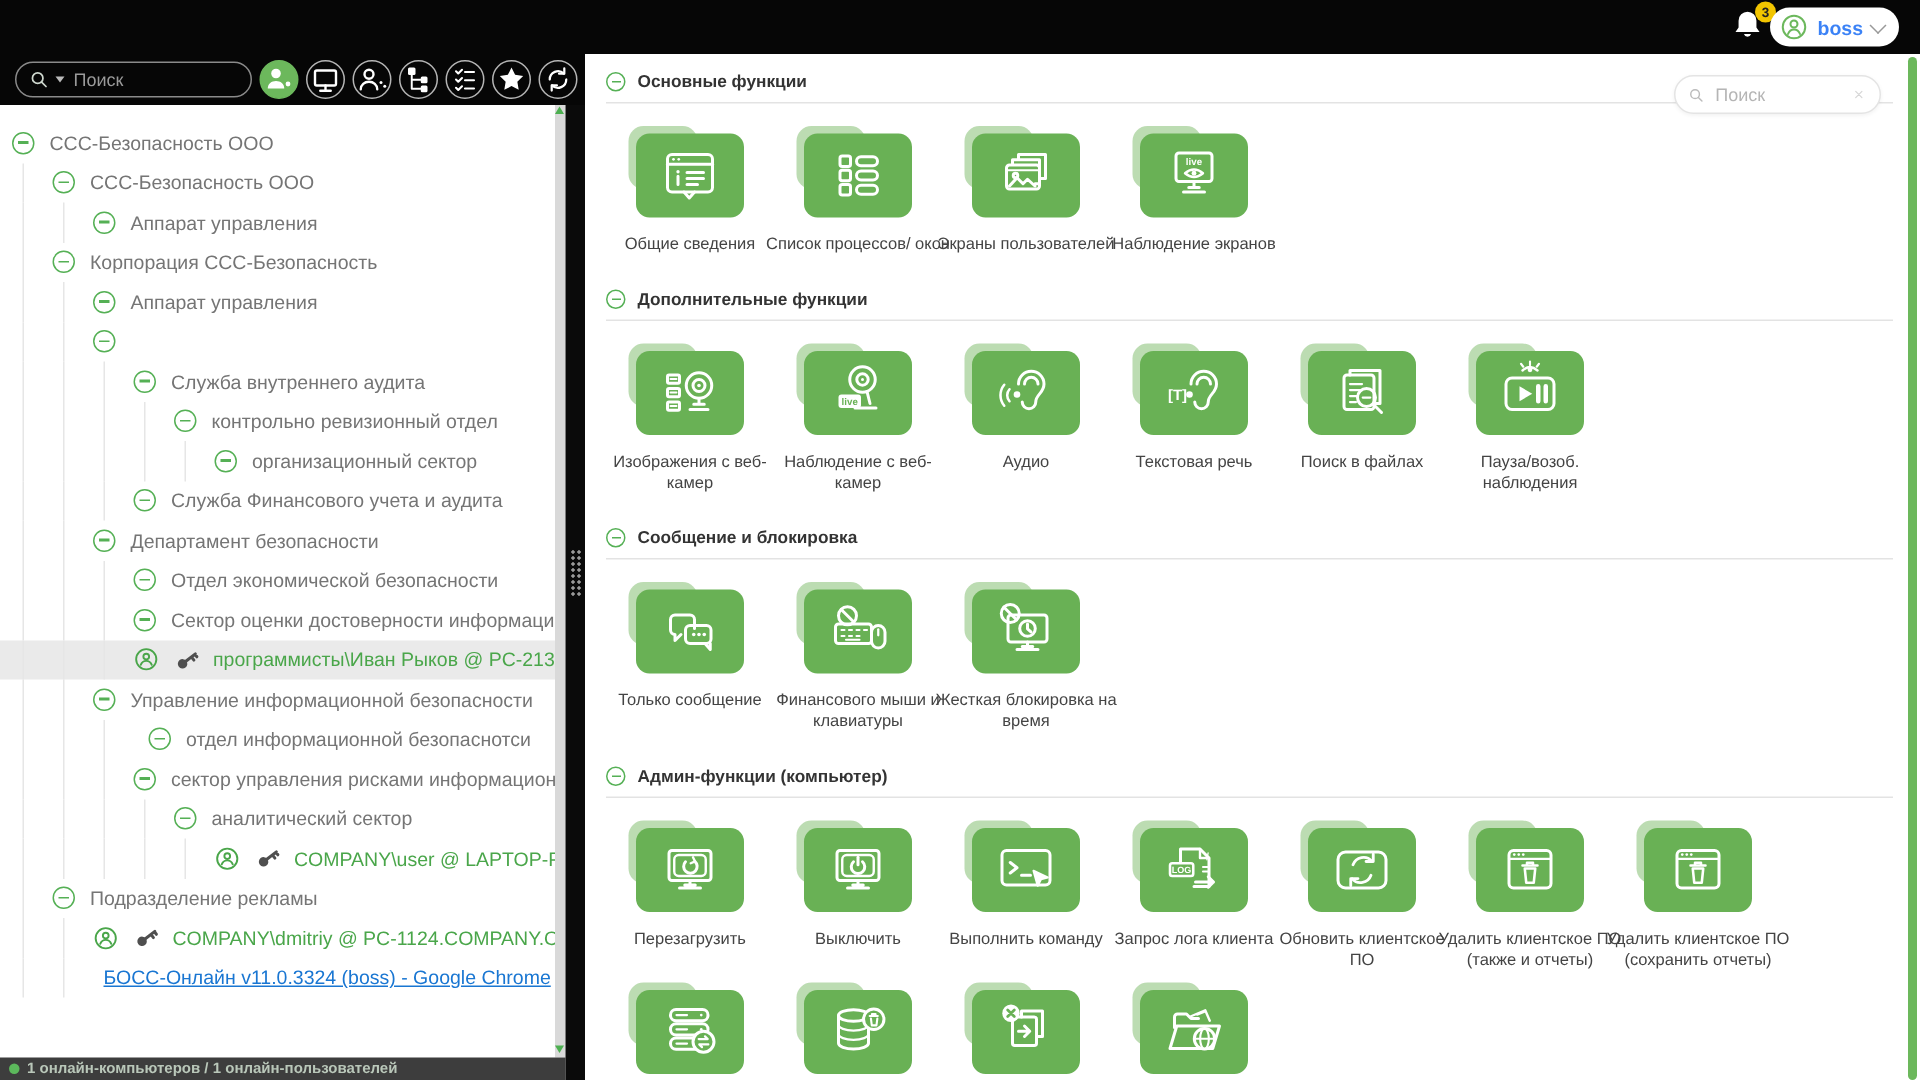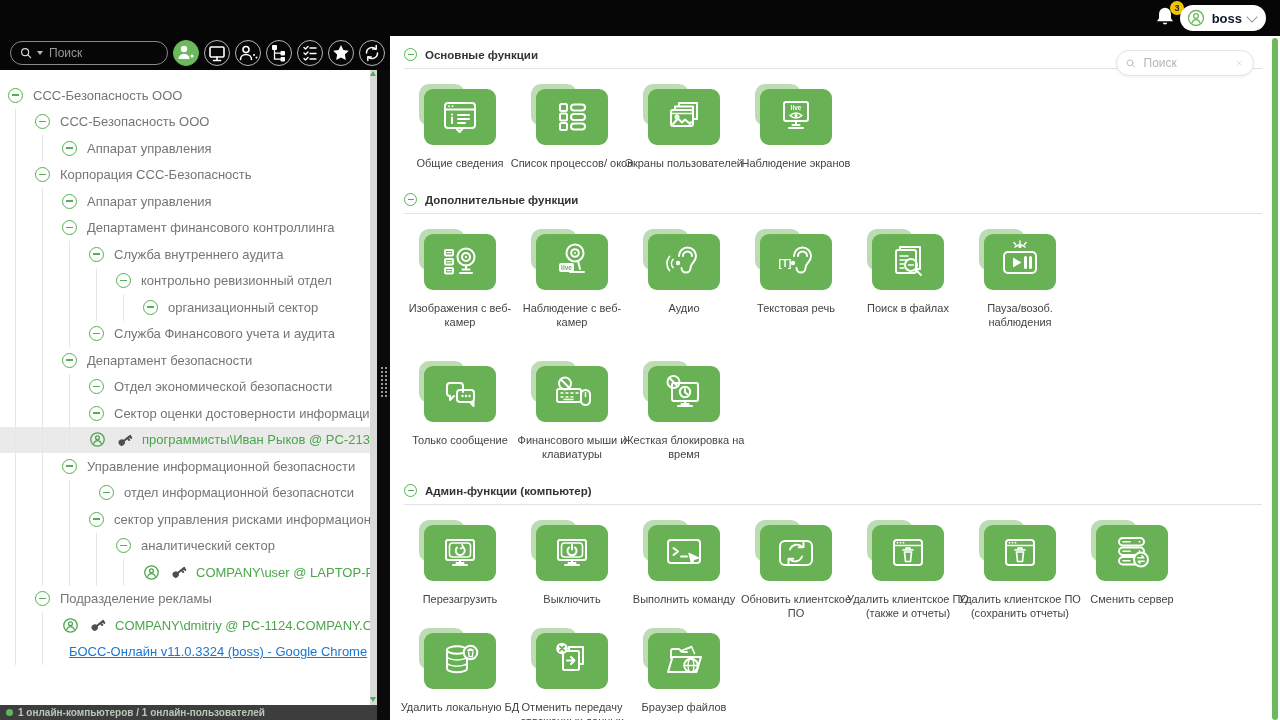--- a/index.html
+++ b/index.html
@@ -5,21 +5,21 @@
   html,body{margin:0;padding:0;}
   body{width:1280px;height:720px;position:relative;overflow:hidden;background:#fff;
        font-family:"Liberation Sans",sans-serif;-webkit-font-smoothing:antialiased;}
   
   .topbar{position:absolute;left:0;top:0;width:1280px;height:36px;background:#060606;z-index:5;}
   .bell-wrap{position:absolute;right:100px;top:4px;width:28px;height:28px;}
   .badge{position:absolute;right:-4px;top:-3px;width:14px;height:14px;border-radius:50%;
          background:#f2c500;color:#222;font-size:9px;font-weight:bold;text-align:center;line-height:14px;}
   .user-pill{position:absolute;right:14px;top:5px;height:26px;background:#fff;border-radius:13px;
          display:flex;align-items:center;gap:6px;padding:0 10px 0 6px;cursor:pointer;}
-  .user-pill .uname{font-size:13px;font-weight:bold;color:#0f172a;}
+  .user-pill .uname{font-size:13px;font-weight:bold;color:#3b82f6;}
   .chev{width:7px;height:7px;border-right:1.5px solid #999;border-bottom:1.5px solid #999;
         transform:rotate(45deg);margin-top:-3px;}
   
   .side-toolbar{position:absolute;left:0;top:36px;width:390px;height:34px;background:#060606;z-index:4;
         display:flex;align-items:center;padding-left:10px;box-sizing:border-box;gap:5px;}
   .searchpill{width:158px;height:24px;border:1.5px solid #8a8a8a;border-radius:13px;display:flex;
         align-items:center;padding:0 8px;gap:4px;box-sizing:border-box;}
   .searchpill input{background:transparent;border:none;outline:none;color:#ddd;font-size:12px;width:90px;
         font-family:"Liberation Sans",sans-serif;}
   .searchpill input::placeholder{color:#9a9a9a;}
@@ -200,21 +200,20 @@
     <div class="trow" style="padding-left: 62px;">
       <span class="guide" style="left:15px"></span>
       <span class="guide" style="left:42px"></span>
       <span class="expander"></span>
       <span class="tlabel org">Аппарат управления</span>
     </div>
     <div class="trow" style="padding-left: 62px;">
       <span class="guide" style="left:15px"></span>
       <span class="guide" style="left:42px"></span>
       <span class="expander"></span>
-      <span class="tlabel org">Департамент финансового контроллинга</span>
     </div>
     <div class="trow" style="padding-left: 89px;">
       <span class="guide" style="left:15px"></span>
       <span class="guide" style="left:42px"></span>
       <span class="guide" style="left:69px"></span>
       <span class="expander"></span>
       <span class="tlabel org">Служба внутреннего аудита</span>
     </div>
     <div class="trow" style="padding-left: 116px;">
       <span class="guide" style="left:15px"></span>
@@ -555,20 +554,24 @@
                   <circle cx="24" cy="8.5" r="1.6" fill="#fff" stroke="none"></circle>
                   <path d="M19.5 6.5l-1.5-2M28.5 6.5l1.5-2M24 5.5v-2.5" stroke-width="1.4"></path>
                 </svg>
               </div>
             </div>
             <div class="tlab">Пауза/возоб. наблюдения</div>
           </div>
         </div>
       </div>
       <div class="sec">
+        <div class="sec-h">
+          <span class="minus"></span>
+          <span class="t">Сообщение и блокировка</span>
+        </div>
         <div class="tiles">
           <div class="tile">
             <div class="folder">
               <div class="tab"></div>
               <div class="fbody">
                 <svg width="48" height="48" viewBox="0 0 48 48" fill="none" stroke="#fff" stroke-width="2" stroke-linecap="round" stroke-linejoin="round">
                   <path d="M27 22v-6a3 3 0 0 0-3-3H14a3 3 0 0 0-3 3v7a3 3 0 0 0 3 3v4l4-4"></path>
                   <rect x="21" y="20" width="17" height="12" rx="3"></rect>
                   <path d="M34 32l3.5 4v-4"></path>
                   <circle cx="26.5" cy="26" r="1.2" fill="#fff" stroke="none"></circle>
@@ -654,20 +657,37 @@
               <div class="tab"></div>
               <div class="fbody">
                 <svg width="48" height="48" viewBox="0 0 48 48" fill="none" stroke="#fff" stroke-width="2" stroke-linecap="round" stroke-linejoin="round">
                   <rect x="8" y="11" width="32" height="23" rx="3"></rect>
                   <path d="M13.5 19l4.5 3.5-4.5 3.5M21 27.5h6"></path>
                   <path d="M29 24.5l9.5 4.5-4.5 1.2-2.2 4.3z" fill="#fff" stroke="#fff" stroke-width="1.4"></path>
                 </svg>
               </div>
             </div>
             <div class="tlab">Выполнить команду</div>
+          </div>
+          <div class="tile">
+            <div class="folder">
+              <div class="tab"></div>
+              <div class="fbody">
+                <svg width="48" height="48" viewBox="0 0 48 48" fill="none" stroke="#fff" stroke-width="2" stroke-linecap="round" stroke-linejoin="round">
+                  <path d="M15 19v-9h13l6 6v19H24"></path>
+                  <path d="M28 10v6h6" stroke-width="1.6"></path>
+                  <text x="33" y="17" font-size="7" font-weight="bold" fill="#fff" stroke="none" text-anchor="middle" font-family="Liberation Sans,sans-serif">/</text>
+                  <rect x="8" y="19.5" width="15.5" height="8.5" rx="1.5" stroke-width="1.7"></rect>
+                  <text x="15.7" y="26.3" font-size="6" font-weight="bold" fill="#fff" stroke="none" text-anchor="middle" font-family="Liberation Sans,sans-serif">LOG</text>
+                  <path d="M30 22h4M30 25h4" stroke-width="1.4"></path>
+                  <path d="M25 32h12M33.5 28.5l3.5 3.5-3.5 3.5"></path>
+                </svg>
+              </div>
+            </div>
+            <div class="tlab">Запрос лога клиента</div>
           </div>
           <div class="tile">
             <div class="folder">
               <div class="tab"></div>
               <div class="fbody">
                 <svg width="48" height="48" viewBox="0 0 48 48" fill="none" stroke="#fff" stroke-width="2" stroke-linecap="round" stroke-linejoin="round">
                   <rect x="8" y="12" width="32" height="24" rx="5"></rect>
                   <path d="M18 20.5a7.5 7.5 0 0 1 12.6-2.4M30 27.5a7.5 7.5 0 0 1-12.6 2.4" stroke-width="1.9"></path>
                   <path d="M31.5 13.5v4.8h-4.8M16.5 34.5v-4.8h4.8" stroke-width="1.9"></path>
                 </svg>

